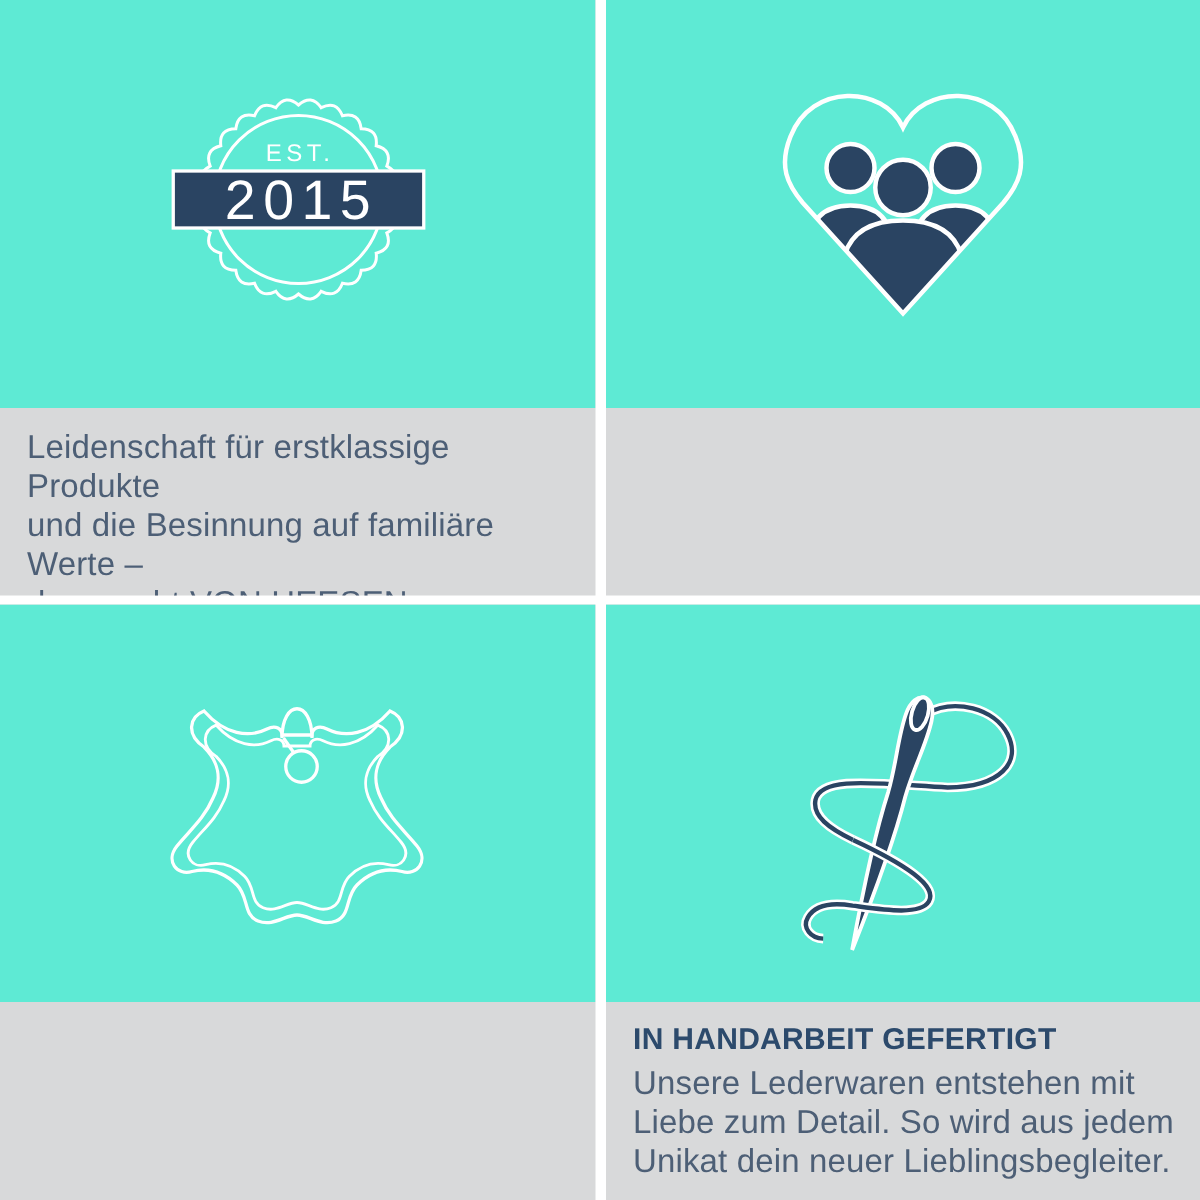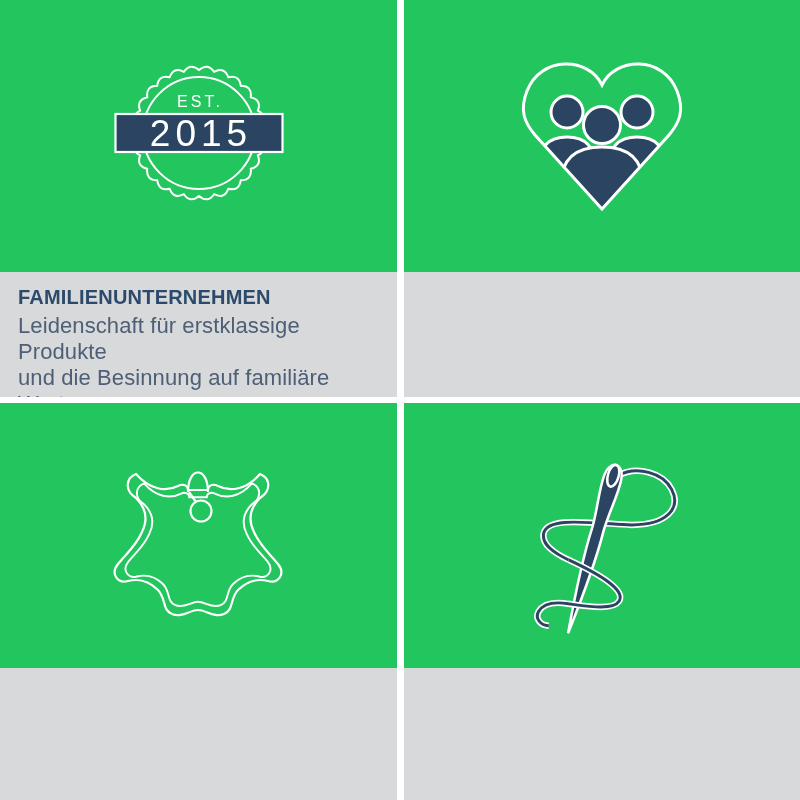--- a/index.html
+++ b/index.html
@@ -8,21 +8,21 @@
     font-family:"Liberation Sans", sans-serif;
     -webkit-font-smoothing:antialiased;
   }
   .grid{
     display:grid;width:800px;height:800px;
     grid-template-columns:397px 396px;
     grid-template-rows:397px 397px;
     gap:6px 7px;background:#ffffff;
   }
   .quadrant{display:flex;flex-direction:column;background:#d8d9da;overflow:hidden;}
-  .panel{background:#22c55e;display:flex;align-items:center;justify-content:center;flex:0 0 auto;}
+  .panel{background:#5eead4;display:flex;align-items:center;justify-content:center;flex:0 0 auto;}
   .q-top .panel{height:272px;}
   .q-bottom .panel{height:265px;}
   .caption{flex:1 1 auto;padding:13px 12px 0 18px;}
   .caption-heading{
     font-size:20px;font-weight:700;color:#2c4a6c;
     margin:0 0 4px 0;letter-spacing:0.2px;line-height:24px;
   }
   .caption-body{
     font-size:22px;color:#4d5f76;margin:0;line-height:26px;
     white-space:pre-line;letter-spacing:0.1px;
@@ -41,21 +41,20 @@
     <div class="panel">
       <svg width="176" height="170" viewBox="0 0 176 170" fill="none">
         <path id="scallop-ring" d="M88.0 19.0 Q96.6 11.5 103.1 20.8 Q113.2 15.6 117.3 26.2 Q128.3 23.6 129.8 34.8 Q141.1 34.9 139.8 46.2 Q150.9 49.0 146.9 59.7 Q156.9 65.0 150.5 74.4 Q159.0 82.0 150.5 89.6 Q156.9 99.0 146.9 104.3 Q150.9 115.0 139.8 117.8 Q141.1 129.1 129.8 129.2 Q128.3 140.4 117.3 137.8 Q113.2 148.4 103.1 143.2 Q96.6 152.5 88.0 145.0 Q79.4 152.5 72.9 143.2 Q62.8 148.4 58.7 137.8 Q47.7 140.4 46.2 129.2 Q34.9 129.1 36.2 117.8 Q25.1 115.0 29.1 104.3 Q19.1 99.0 25.5 89.6 Q17.0 82.0 25.5 74.4 Q19.1 65.0 29.1 59.7 Q25.1 49.0 36.2 46.2 Q34.9 34.9 46.2 34.8 Q47.7 23.6 58.7 26.2 Q62.8 15.6 72.9 20.8 Q79.4 11.5 88.0 19.0 Z" stroke="#ffffff" stroke-width="2"></path>
         <circle cx="88" cy="82" r="56" stroke="#ffffff" stroke-width="2"></circle>
         <text class="badge-est" x="89" y="56" text-anchor="middle">EST.</text>
         <rect x="4.5" y="63" width="167" height="38" fill="#2a4462" stroke="#ffffff" stroke-width="2.2"></rect>
         <text class="badge-year" x="90" y="95" text-anchor="middle">2015</text>
       </svg>
     </div>
     <div class="caption">
-      <h2 class="caption-heading">FAMILIENUNTERNEHMEN</h2>
       <p class="caption-body">Leidenschaft für erstklassige Produkte
 und die Besinnung auf familiäre Werte –
 das macht VON HEESEN aus.</p>
     </div>
   </div>
 
   <div class="quadrant q-top">
     <div class="panel">
       <svg width="182" height="170" viewBox="0 0 182 170" fill="none">
         <defs>
@@ -101,15 +100,21 @@
           <path d="M84 44 C100 28 128 28 141 42 C156 58 146 78 112 88 C64 99 27 104 28 121 C29 132 42 137 60 140" stroke="#2a4462" stroke-width="3"></path>
 
           <path d="M80 212 C76 172 73 132 74 102 C74 82 70 64 71 48 C72 29 88 29 89 48 C90 64 86 82 86 102 C87 132 84 172 80 212 Z" fill="#2a4462" stroke="#ffffff" stroke-width="2.6"></path>
           <ellipse cx="80" cy="45" rx="5.5" ry="11.5" stroke="#ffffff" stroke-width="2.6"></ellipse>
 
           <path d="M60 140 C98 146 124 154 121 166 C118 177 92 180 72 183 C55 185 47 191 45 199 C43 207 51 212 59 210" stroke="#ffffff" stroke-width="6.5"></path>
           <path d="M60 140 C98 146 124 154 121 166 C118 177 92 180 72 183 C55 185 47 191 45 199 C43 207 51 212 59 210" stroke="#2a4462" stroke-width="3"></path>
         </g>
       </svg>
     </div>
+    <div class="caption">
+      <h2 class="caption-heading">IN HANDARBEIT GEFERTIGT</h2>
+      <p class="caption-body">Unsere Lederwaren entstehen mit
+Liebe zum Detail. So wird aus jedem
+Unikat dein neuer Lieblingsbegleiter.</p>
+    </div>
   </div>
 
 </div>
 
 </body></html>

